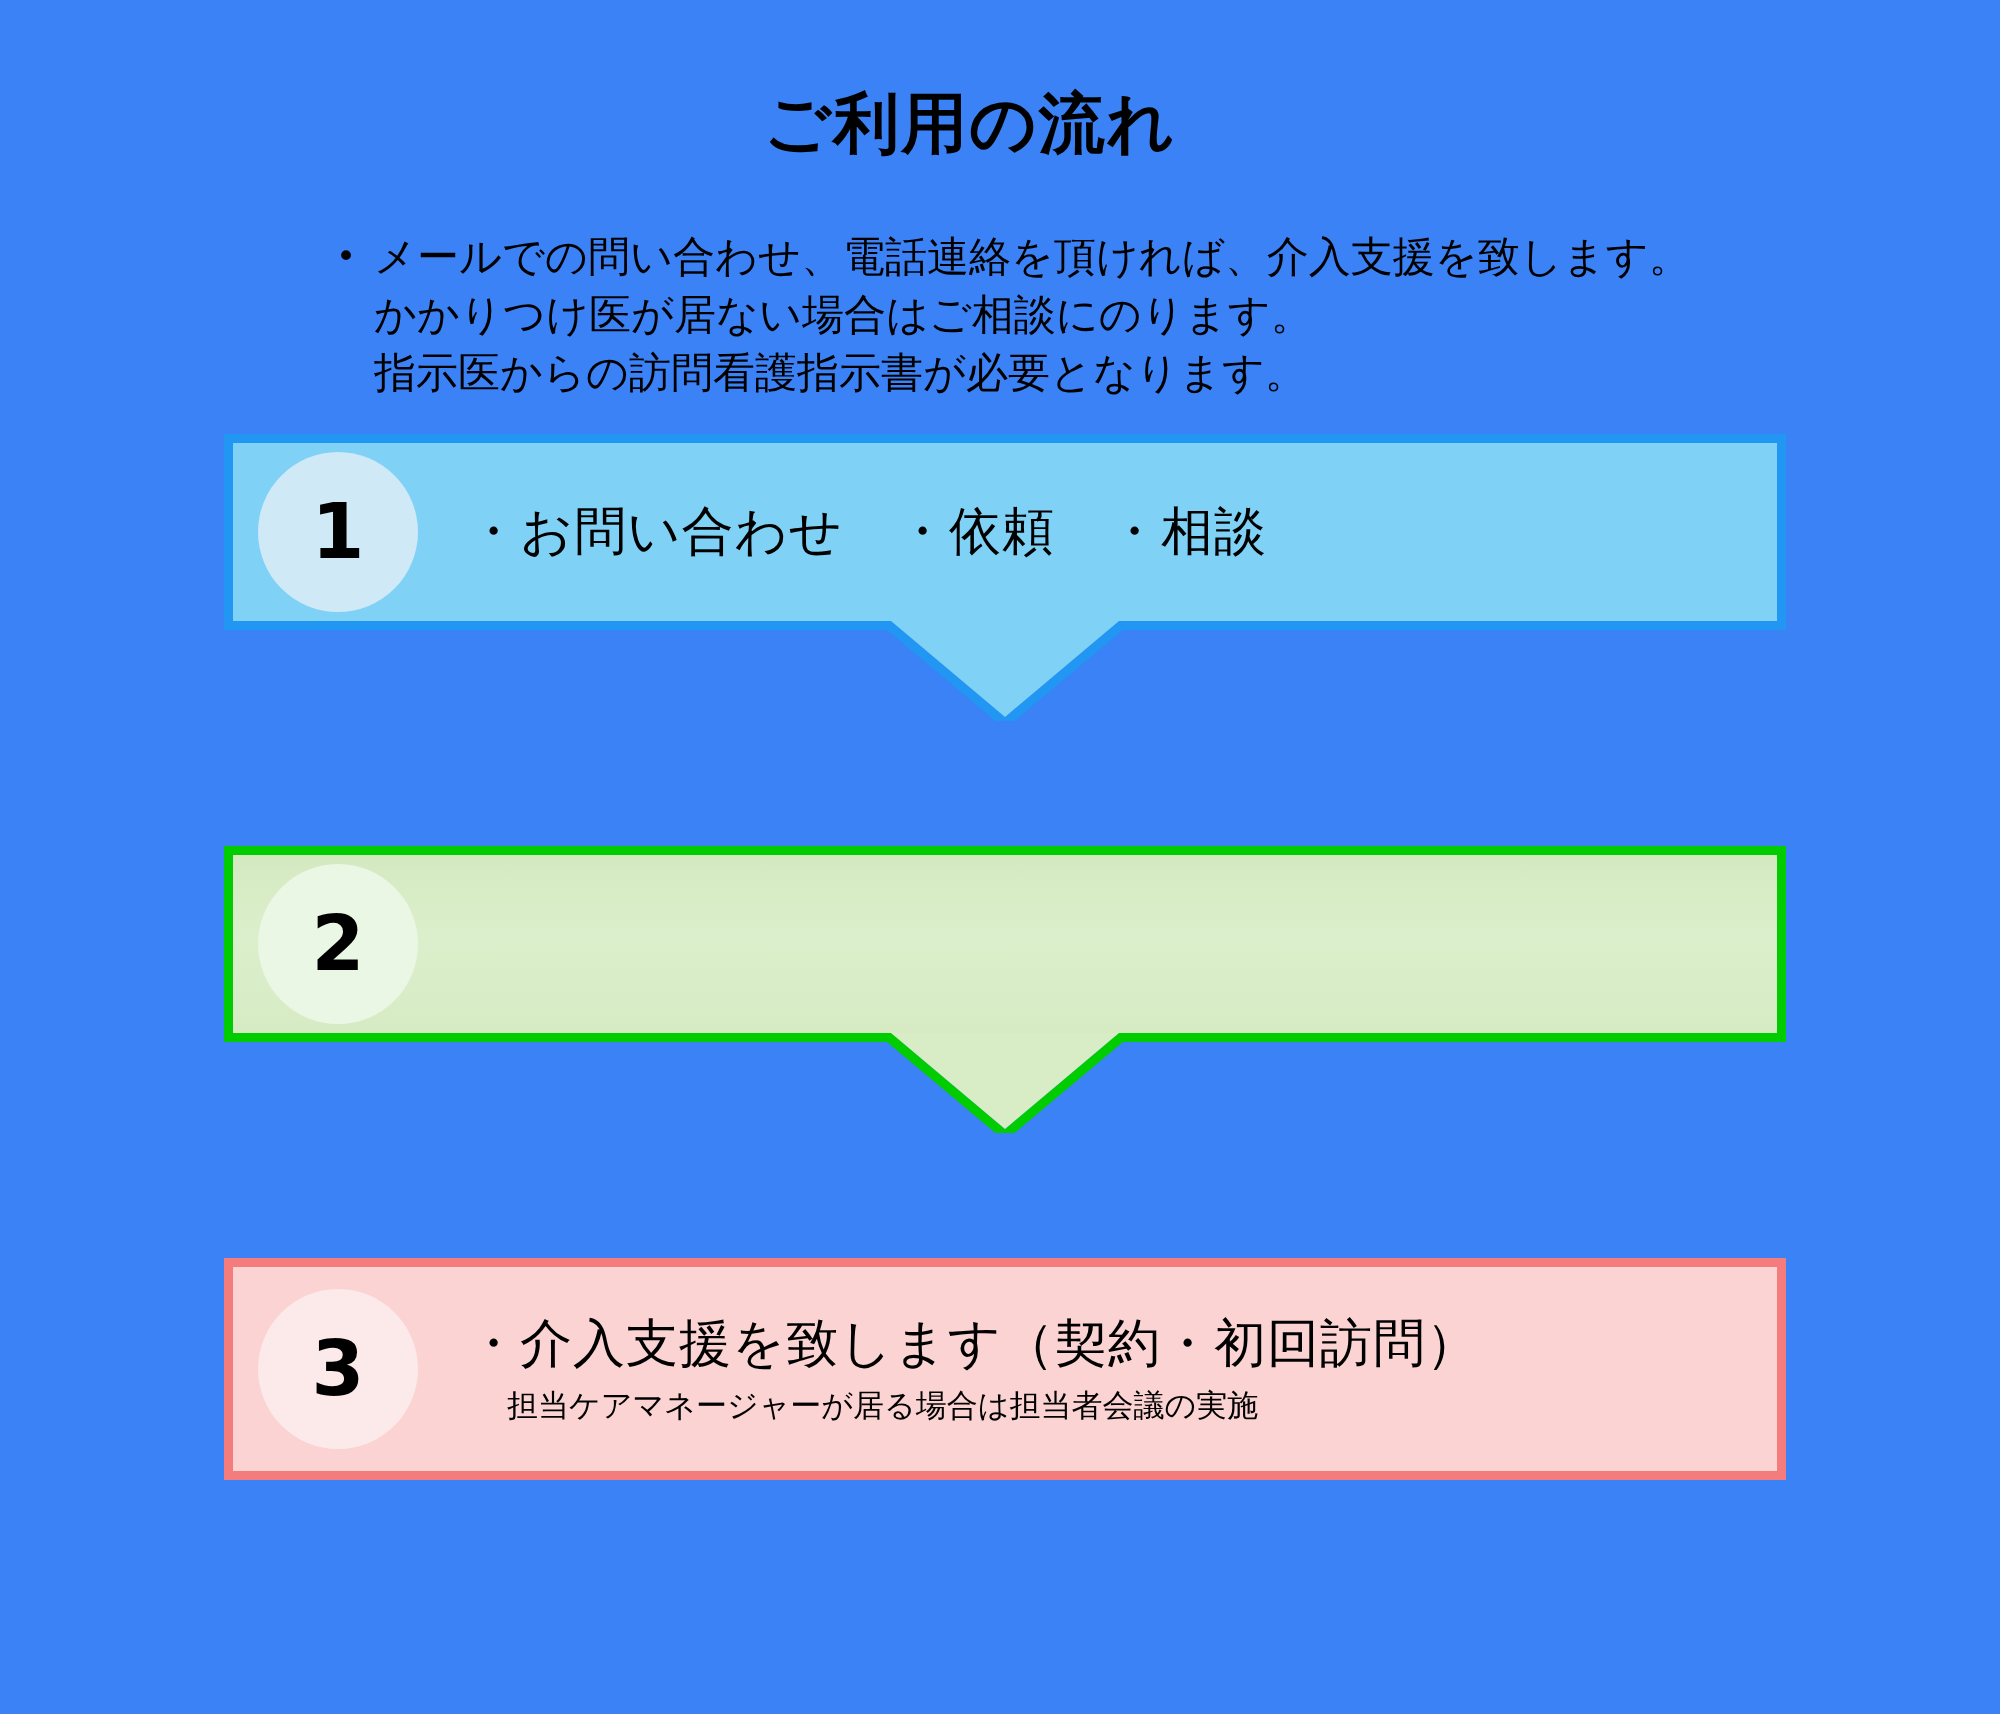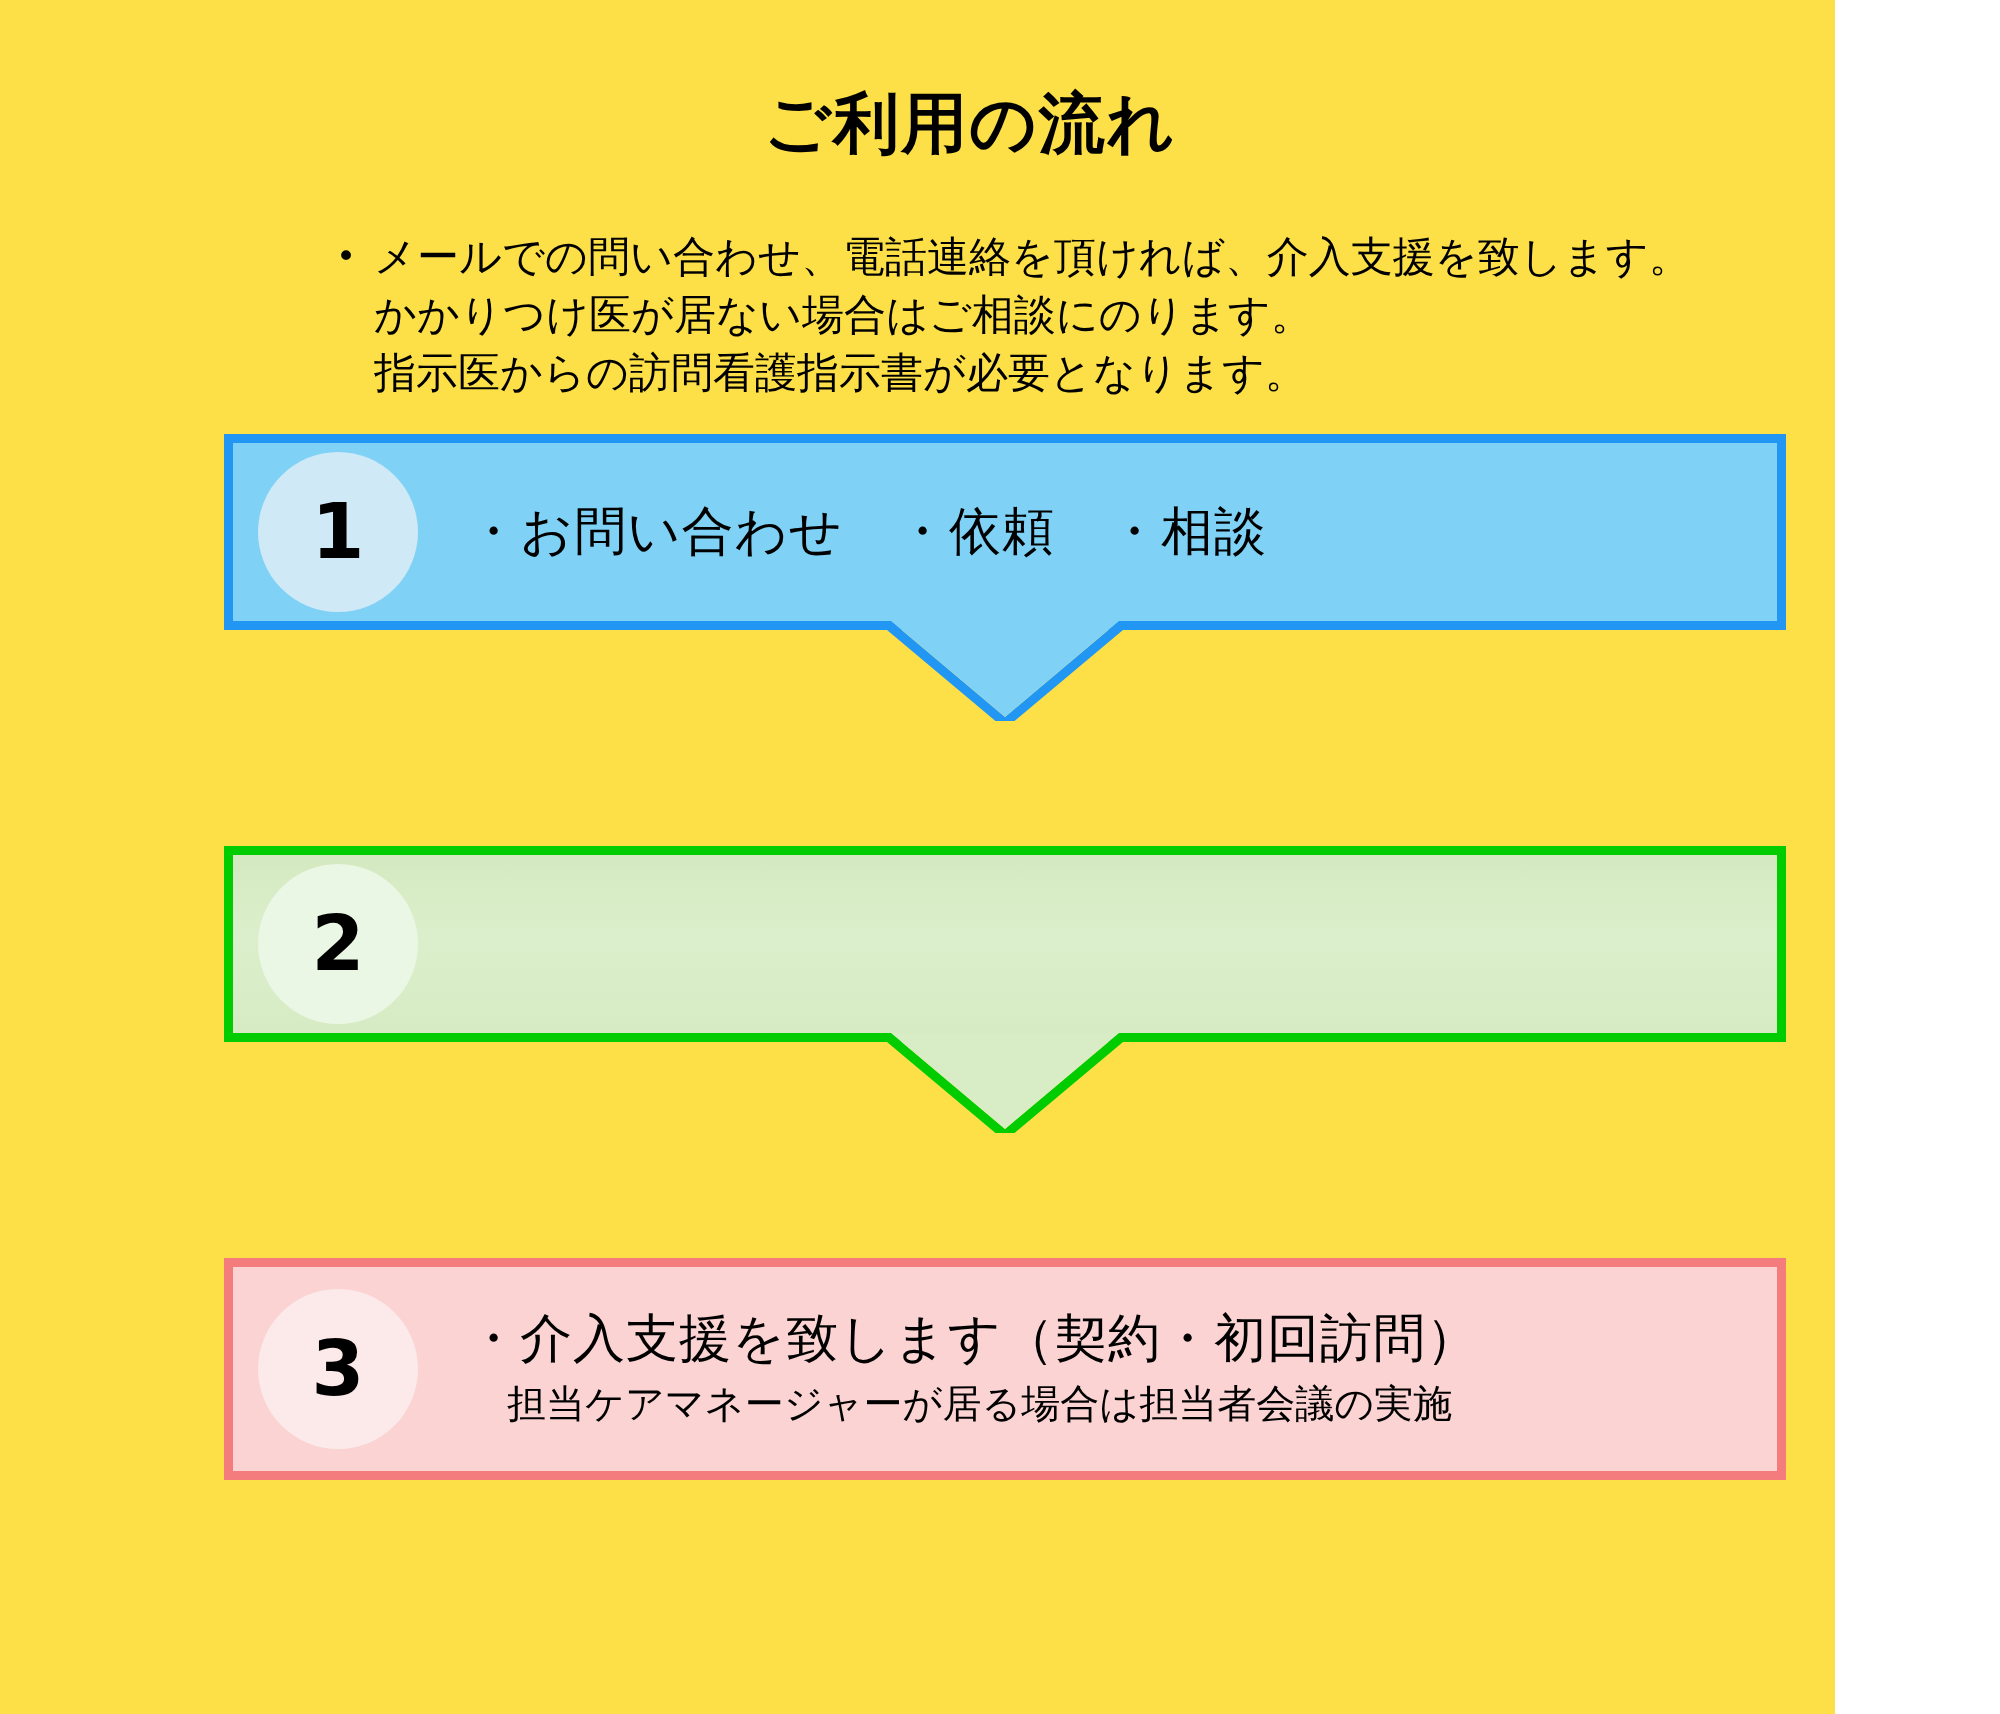--- a/index.html
+++ b/index.html
@@ -10,23 +10,23 @@
   body {
     width: 2000px;
     height: 1714px;
     font-family: "DejaVu Sans", "Liberation Sans", sans-serif;
     color: #000000;
     overflow: hidden;
   }
 
   .page {
     position: relative;
-    width: 1835px;
+    width: 2000px;
     height: 1714px;
-    background: #fde047;
+    background: #3b82f6;
   }
 
   
   .title {
     position: absolute;
     left: 0;
     top: 88px;
     width: 1940px;
     text-align: center;
     font-size: 66px;
@@ -112,21 +112,21 @@
     padding-left: 24px;
     padding-right: 4px;
   }
   .step-main {
     font-size: 52px;
     line-height: 1.18;
     white-space: nowrap;
     letter-spacing: 1px;
   }
   .step-sub {
-    font-size: 39px;
+    font-size: 31px;
     line-height: 1.3;
     margin-top: 10px;
     padding-left: 40px;
     white-space: nowrap;
   }
 
   
   .step-1 .step-box {
     height: 196px;
     border-width: 9px;

